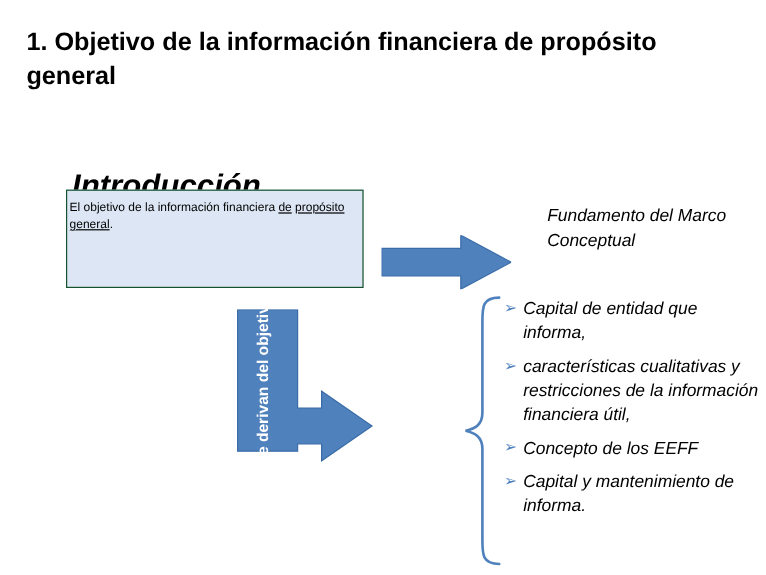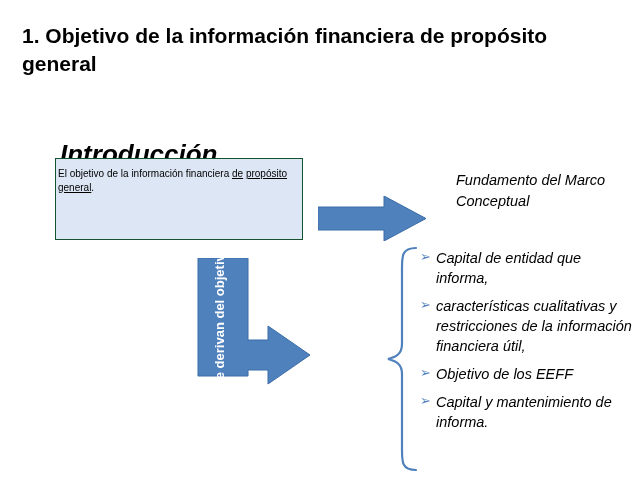--- a/index.html
+++ b/index.html
@@ -201,21 +201,21 @@
     <div class="bullet-row">
       <span class="bullet-mark">➢</span>
       <span class="bullet-text">Capital de entidad que informa,</span>
     </div>
     <div class="bullet-row">
       <span class="bullet-mark">➢</span>
       <span class="bullet-text">características cualitativas y restricciones de la información financiera útil,</span>
     </div>
     <div class="bullet-row">
       <span class="bullet-mark">➢</span>
-      <span class="bullet-text">Objetivo de los EEFF</span>
+      <span class="bullet-text">Concepto de los EEFF</span>
     </div>
     <div class="bullet-row">
       <span class="bullet-mark">➢</span>
       <span class="bullet-text">Capital y mantenimiento de informa.</span>
     </div>
   </div>
 
 </div>
 
 </body></html>

